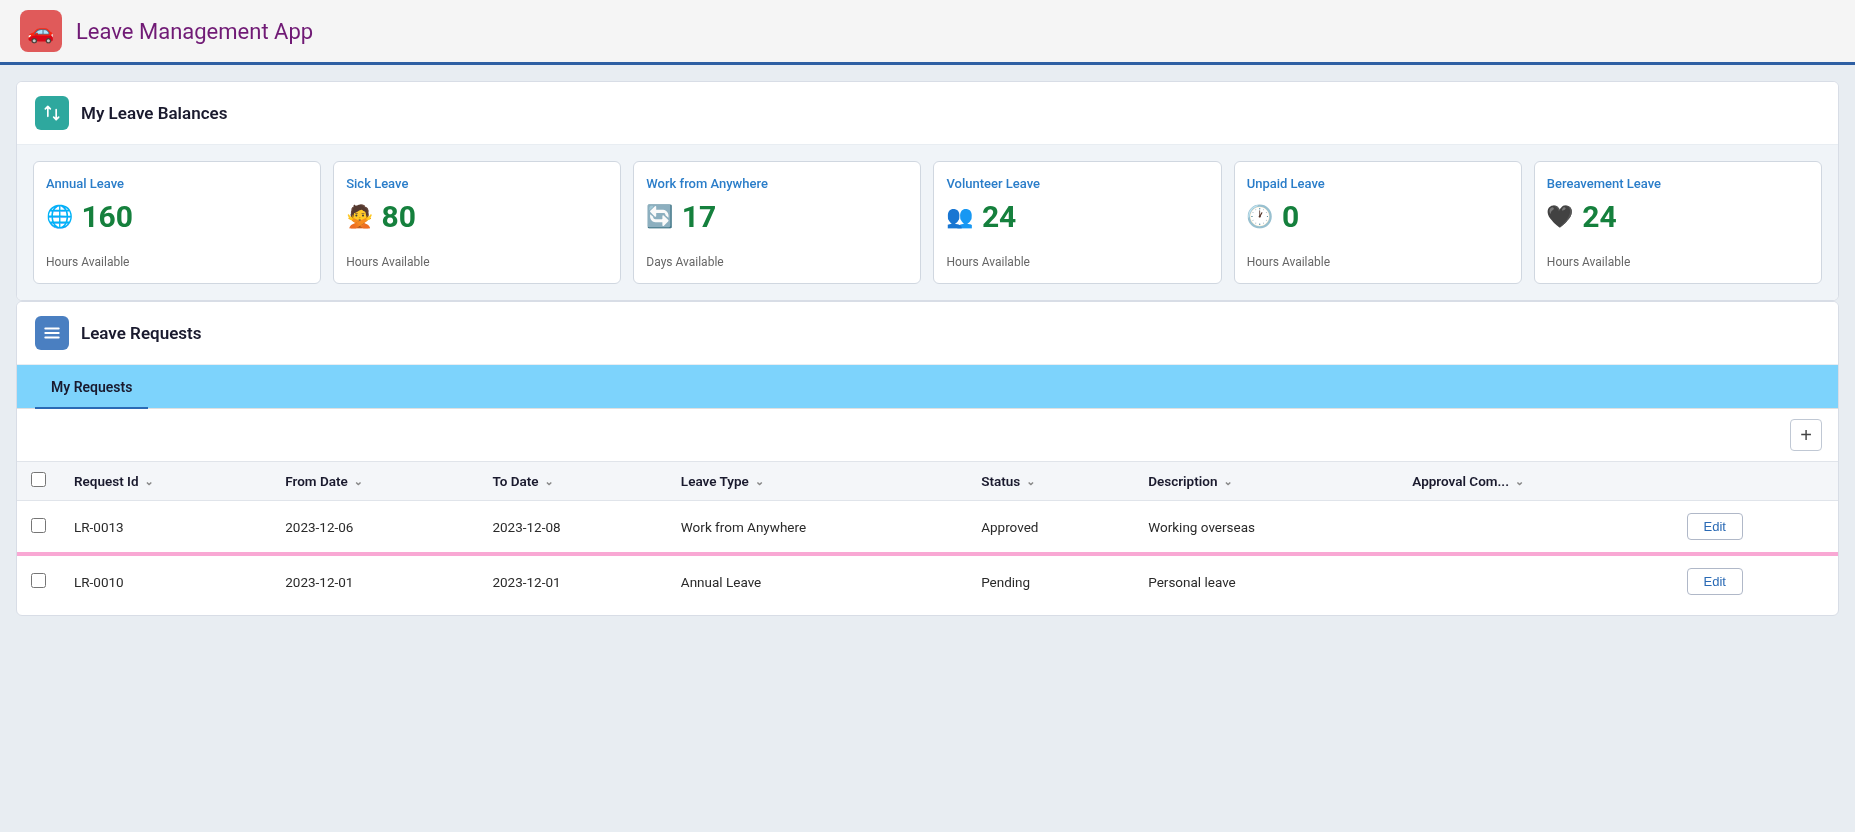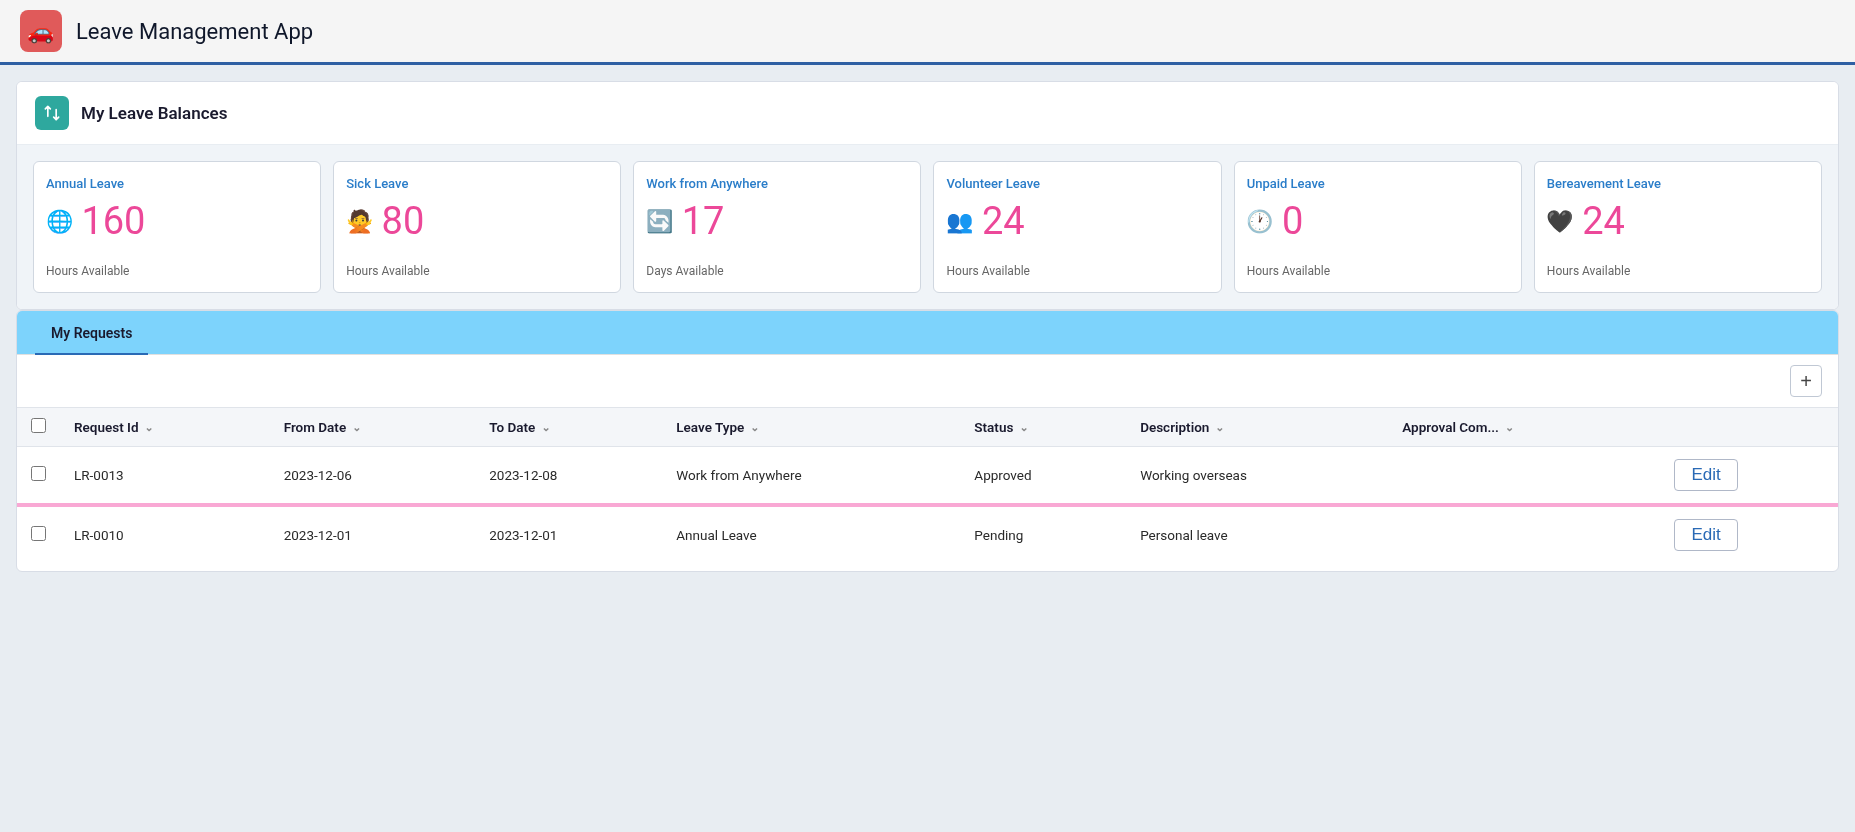--- a/index.html
+++ b/index.html
@@ -27,21 +27,21 @@
       display: flex;
       align-items: center;
       justify-content: center;
       color: white;
       font-size: 22px;
       flex-shrink: 0;
     }
     .app-title {
       font-size: 22px;
       font-weight: 400;
-      color: #0f172a;
+      color: #701a75;
     }
 
     
     .main-content {
       padding: 16px;
       display: flex;
       flex-direction: column;
       gap: 0;
     }
 
@@ -109,23 +109,23 @@
     .balance-row {
       display: flex;
       align-items: center;
       gap: 8px;
     }
     .balance-icon {
       font-size: 22px;
       color: #555;
     }
     .balance-value {
-      font-size: 38px;
-      font-weight: 400;
-      color: #ec4899;
+      font-size: 30px;
+      font-weight: 700;
+      color: #15803d;
     }
     .balance-unit {
       font-size: 12px;
       color: #666;
       margin-top: 17px;
     }
 
     
     .leave-requests-body {
       padding: 0;
@@ -211,21 +211,21 @@
       vertical-align: middle;
     }
     .requests-table tr:last-child td {
       border-bottom: none;
     }
     .edit-button {
       border: 1px solid #b0b8c8;
       border-radius: 4px;
       background: #fff;
       padding: 5px 16px;
-      font-size: 17px;
+      font-size: 13px;
       color: #2a6ab5;
       cursor: pointer;
       font-weight: 500;
     }
     .checkbox-input {
       width: 15px;
       height: 15px;
       cursor: pointer;
     }
     .table-wrapper {
@@ -299,20 +299,30 @@
     <div class="balance-row">
       <span class="balance-icon">🖤</span>
       <span class="balance-value">24</span>
     </div>
     <span class="balance-unit">Hours Available</span>
   </div>
       </div>
   </div>
 
   <div class="section-card">
+    <div class="section-header">
+      <div class="section-header-icon blue">
+        <svg width="18" height="18" viewBox="0 0 24 24" fill="none">
+          <line x1="3" y1="6" x2="21" y2="6" stroke="white" stroke-width="2.5" stroke-linecap="round"></line>
+          <line x1="3" y1="12" x2="21" y2="12" stroke="white" stroke-width="2.5" stroke-linecap="round"></line>
+          <line x1="3" y1="18" x2="21" y2="18" stroke="white" stroke-width="2.5" stroke-linecap="round"></line>
+        </svg>
+      </div>
+      <span class="section-title">Leave Requests</span>
+    </div>
 
     <div class="leave-requests-body">
 
       <div class="tabs-row" id="tabs-row">
       <div class="tab active">My Requests</div>
         </div>
 
       <div class="table-toolbar">
         <button class="add-button">+</button>
       </div>

